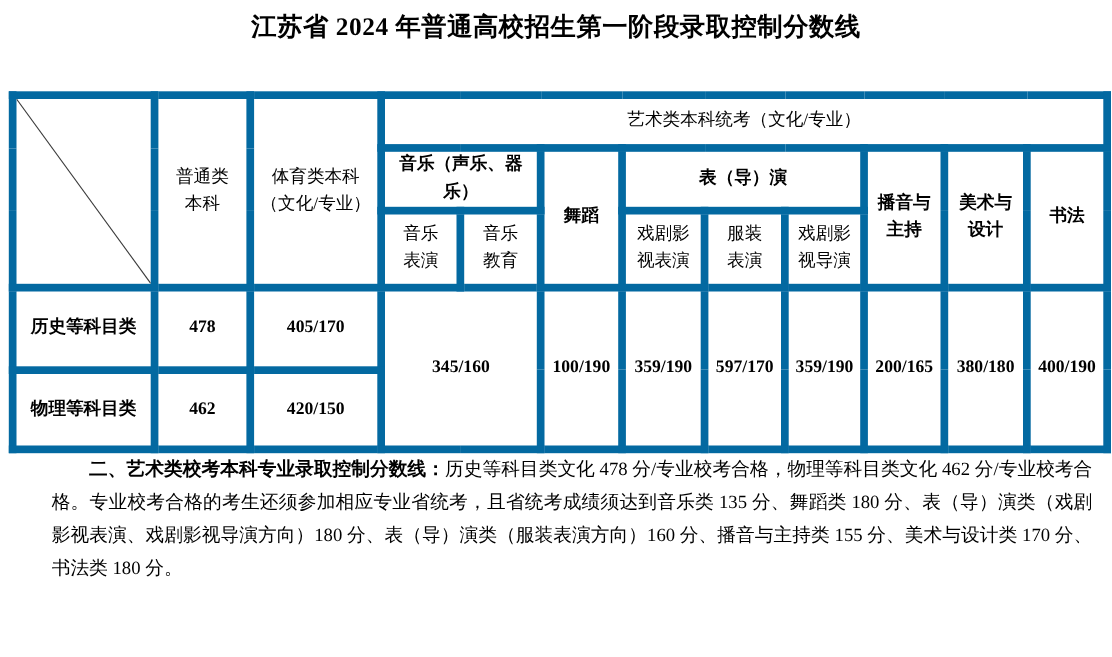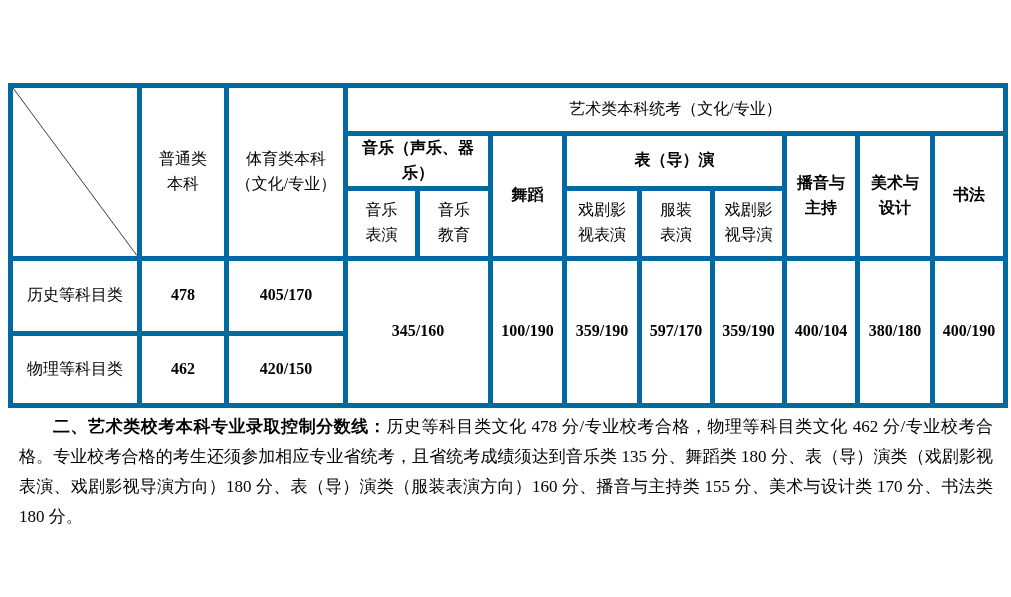--- a/index.html
+++ b/index.html
@@ -23,59 +23,60 @@
 
   table.score {
     position: absolute;
     left: 8px; top: 83px;
     width: 995px;
     border-collapse: collapse;
     table-layout: fixed;
     border: 2px solid #000;
   }
   table.score td {
-    border: 5px solid #0369a1;
+    border: 7px solid #0369a1;
     text-align: center;
     vertical-align: middle;
     font-size: 16px;
     line-height: 1.55;
     padding: 0;
   }
   tr.hr1 { height: 48px; }
   tr.hr2 { height: 53px; font-weight: bold; }
   tr.hr3 { height: 70px; }
   tr.dr1 { height: 75px; }
   tr.dr2 { height: 72px; }
   td.pre { white-space: pre-line; }
   td.num {
     font-weight: bold;
     font-size: 17px;
     font-family: Liberation Serif, serif;
   }
-  td.rowlabel { font-size: 17px; }
+  td.rowlabel { font-size: 17px; font-weight: bold; }
   td.corner { position: relative; }
   td.corner svg { position: absolute; left: 0; top: 0; width: 100%; height: 100%; display: block; }
 
   .notes {
     position: absolute;
     left: 19px; top: 412px;
     width: 974px;
     font-size: 17px;
     line-height: 30px;
     text-align: justify;
   }
   .notes p { margin: 0; }
-  .notes p.indent { text-indent: 2em; }
+  .notes p.indent { text-indent: 2em; margin-left: 28px; }
   .notes .b { font-weight: bold; }
 </style>
 </head>
 <body>
 
 <div class="page">
 
+  <div class="title">江苏省 2024 年普通高校招生第一阶段录取控制分数线</div>
 
   <table class="score">
     <colgroup>
       <col style="width:129px">
         <col style="width:87px">
         <col style="width:119px">
       <col style="width:72px">
         <col style="width:73px">
         <col style="width:74px">
       <col style="width:75px">
@@ -122,21 +123,21 @@
       </tr>
       <tr class="dr1">
         <td class="rowlabel">历史等科目类</td>
         <td class="num">478</td>
         <td class="num">405/170</td>
         <td class="num" colspan="2" rowspan="2">345/160</td>
         <td class="num" rowspan="2">100/190</td>
         <td class="num" rowspan="2">359/190</td>
         <td class="num" rowspan="2">597/170</td>
         <td class="num" rowspan="2">359/190</td>
-        <td class="num" rowspan="2">400/104</td>
+        <td class="num" rowspan="2">200/165</td>
         <td class="num" rowspan="2">380/180</td>
         <td class="num" rowspan="2">400/190</td>
       </tr>
       <tr class="dr2">
         <td class="rowlabel">物理等科目类</td>
         <td class="num">462</td>
         <td class="num">420/150</td>
       </tr>
     </tbody>
   </table>

